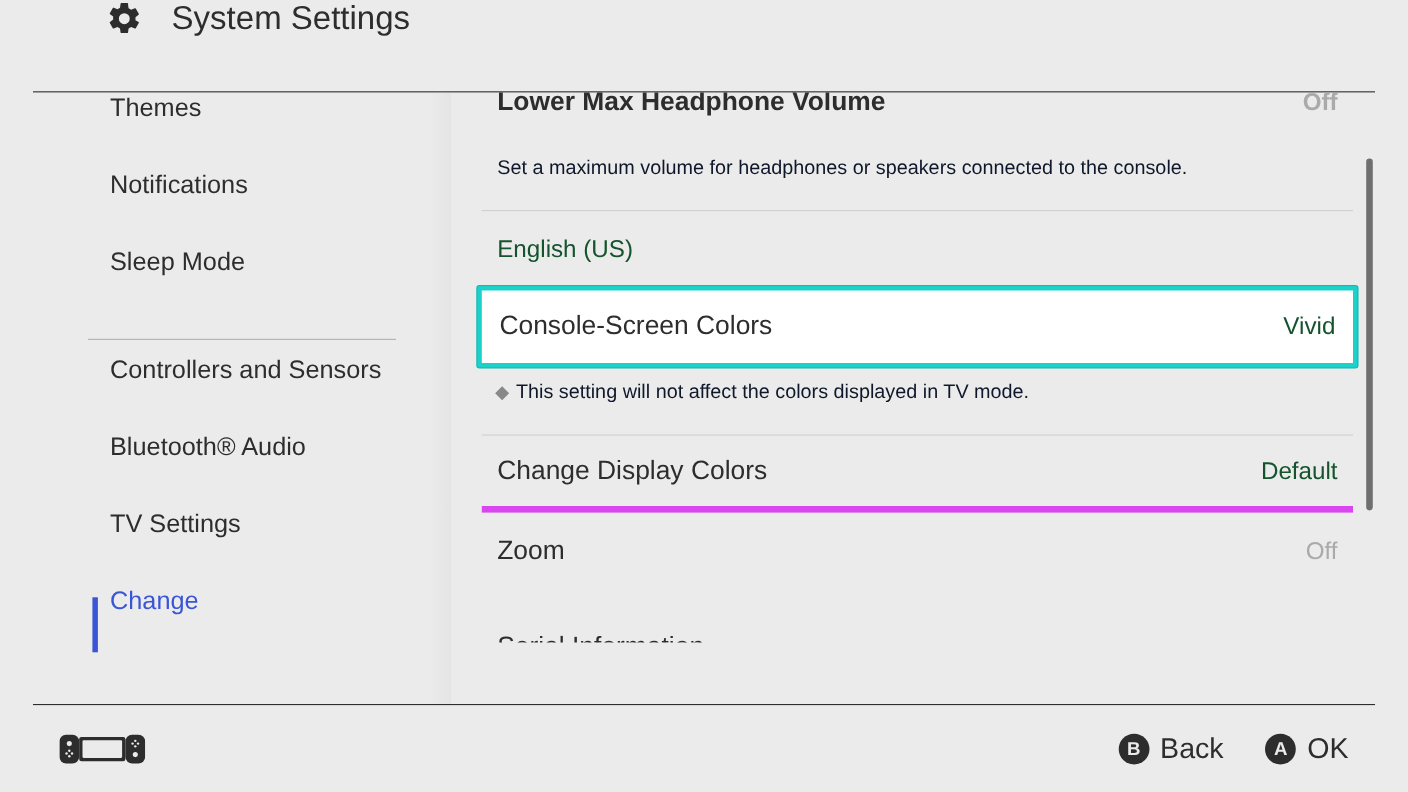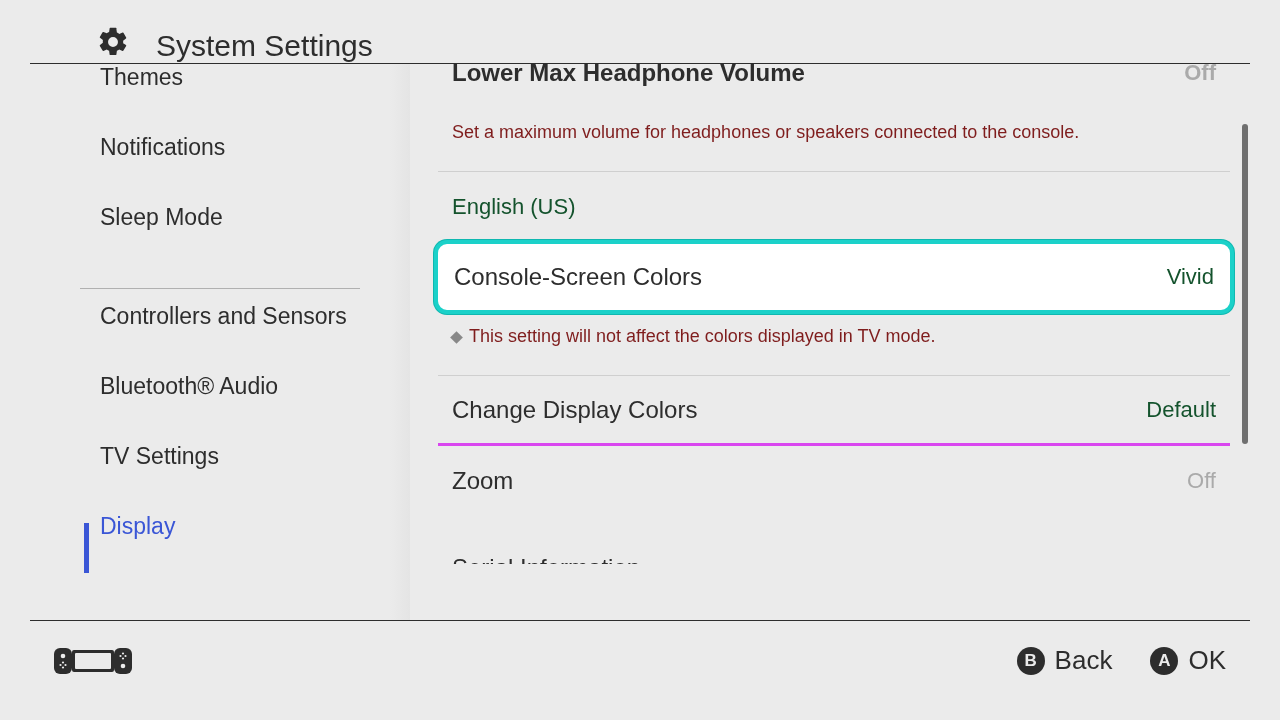--- a/index.html
+++ b/index.html
@@ -3,23 +3,23 @@
 <meta charset="utf-8">
 <style>
   * { box-sizing: border-box; margin: 0; padding: 0; }
   html, body { width: 1280px; height: 720px; overflow: hidden; }
   body {
     background: #ebebeb;
     font-family: -apple-system, BlinkMacSystemFont, "Segoe UI", Arial, sans-serif;
     color: #2d2d2d;
   }
   .header {
-    height: 64px;
-    display: flex;
-    align-items: flex-end;
+    height: 84px;
+    display: flex;
+    align-items: flex-start;
     padding-left: 66px;
     border-bottom: 1px solid #2d2d2d;
     margin: 0 30px;
   }
   .header svg { width: 34px; height: 34px; }
   .page-title {
     font-size: 30px;
     font-weight: 400;
     margin-left: 26px;
     color: #2d2d2d;
@@ -82,40 +82,40 @@
     overflow: hidden;
     position: relative;
   }
   .setting-row {
     height: 70px;
     display: flex;
     align-items: center;
     justify-content: space-between;
     padding: 0 14px;
     font-size: 24px;
-    border-bottom: 3px solid #d946ef;
+    border-bottom: 6px solid #d946ef;
     cursor: pointer;
     background: transparent;
   }
   .setting-row.first { margin-top: -26px; border-bottom: none; font-weight: bold; }
   .setting-row .label { color: #2d2d2d; }
   .setting-row .value-blue { color: #14532d; font-size: 22px; text-align: center; }
   .setting-row .value-off { color: #aaaaaa; font-size: 22px; }
   .setting-row.selected {
     background: #ffffff;
     border: 4px solid #1bd1c9;
-    border-radius: 13px;
+    border-radius: 2px;
     box-shadow: 0 0 0 1px #0fb8b0;
     height: 74px;
     margin: -2px -4px;
     padding: 0 16px;
   }
   .hint {
     font-size: 18px;
-    color: #7f1d1d;
+    color: #0f172a;
     padding: 14px 14px 28px 14px;
     border-bottom: 1px solid #cfcfcf;
     display: flex;
     align-items: flex-start;
     gap: 8px;
   }
   .hint.no-diamond { padding-left: 14px; }
   .diamond {
     display: inline-block;
     width: 9px; height: 9px;
@@ -217,21 +217,21 @@
     <div class="sidebar-item">
         <span>Controllers and Sensors</span>
       </div>
     <div class="sidebar-item">
         <span>Bluetooth® Audio</span>
       </div>
     <div class="sidebar-item">
         <span>TV Settings</span>
       </div>
     <div class="sidebar-item active">
-        <span>Display</span>
+        <span>Change</span>
       </div>
   </div>
 
   <div class="main">
 
     <div class="setting-row first">
       <span class="label">Lower Max Headphone Volume</span>
       <span class="value-off">Off</span>
     </div>
     <div class="hint no-diamond">

